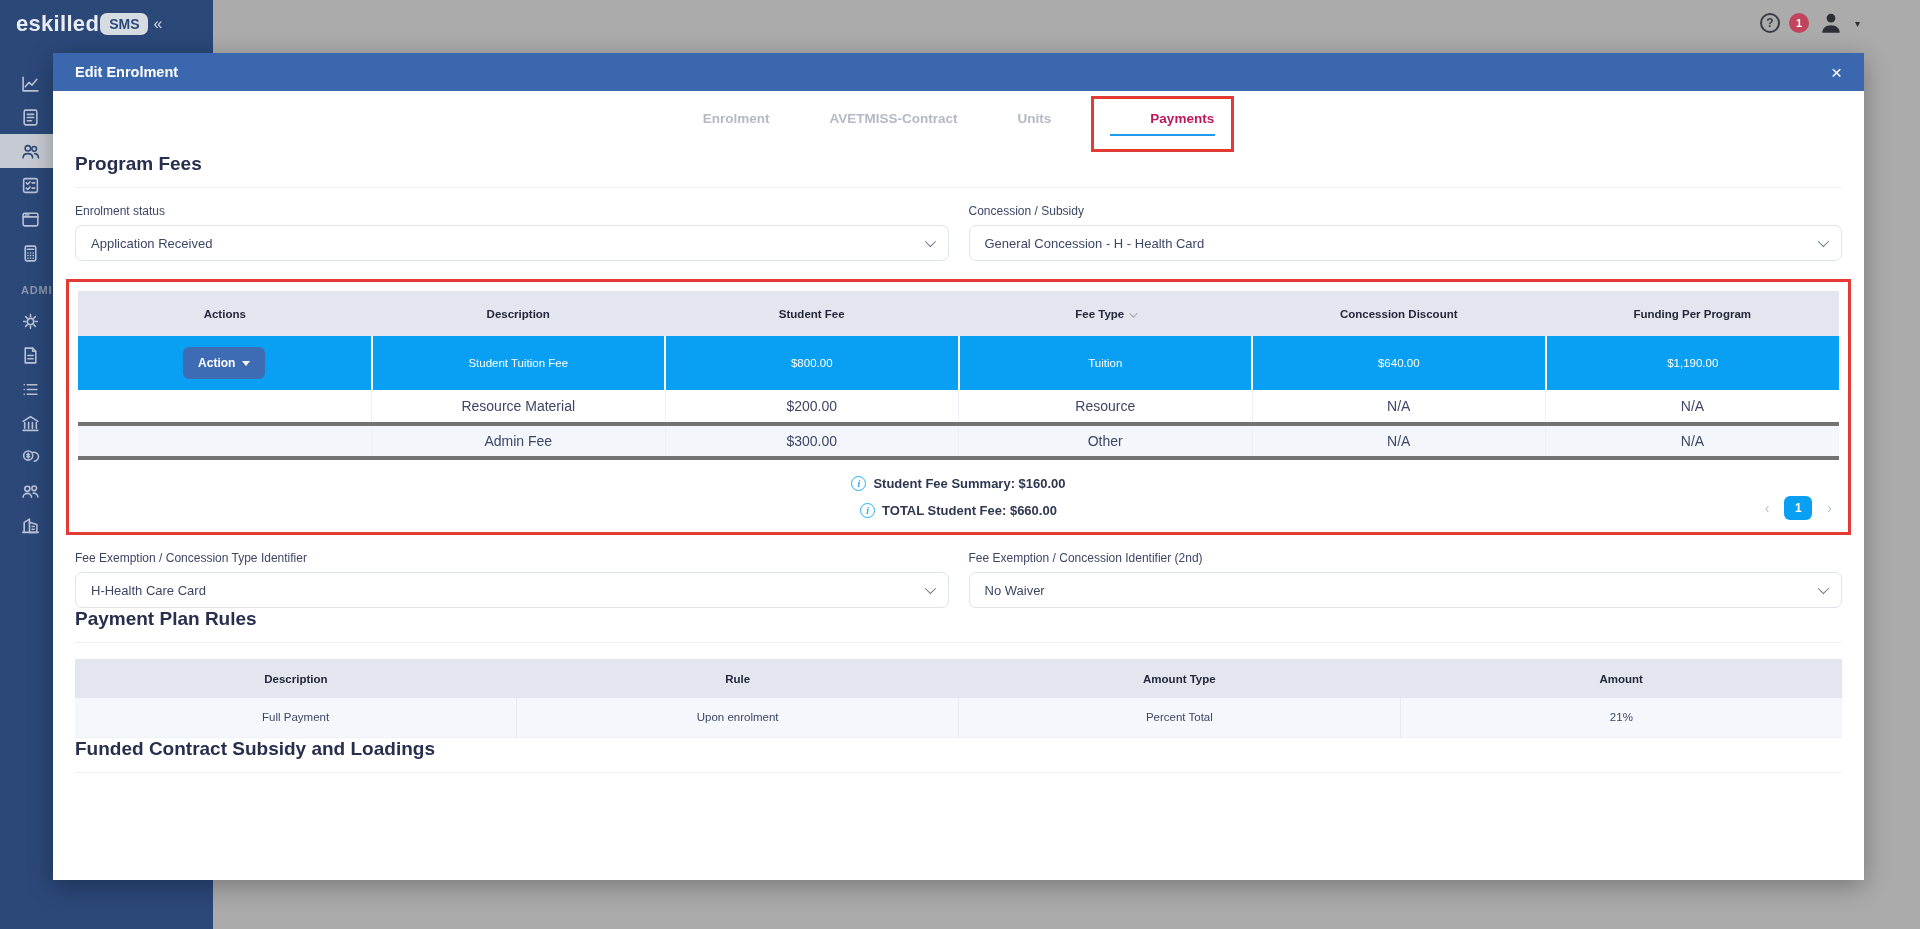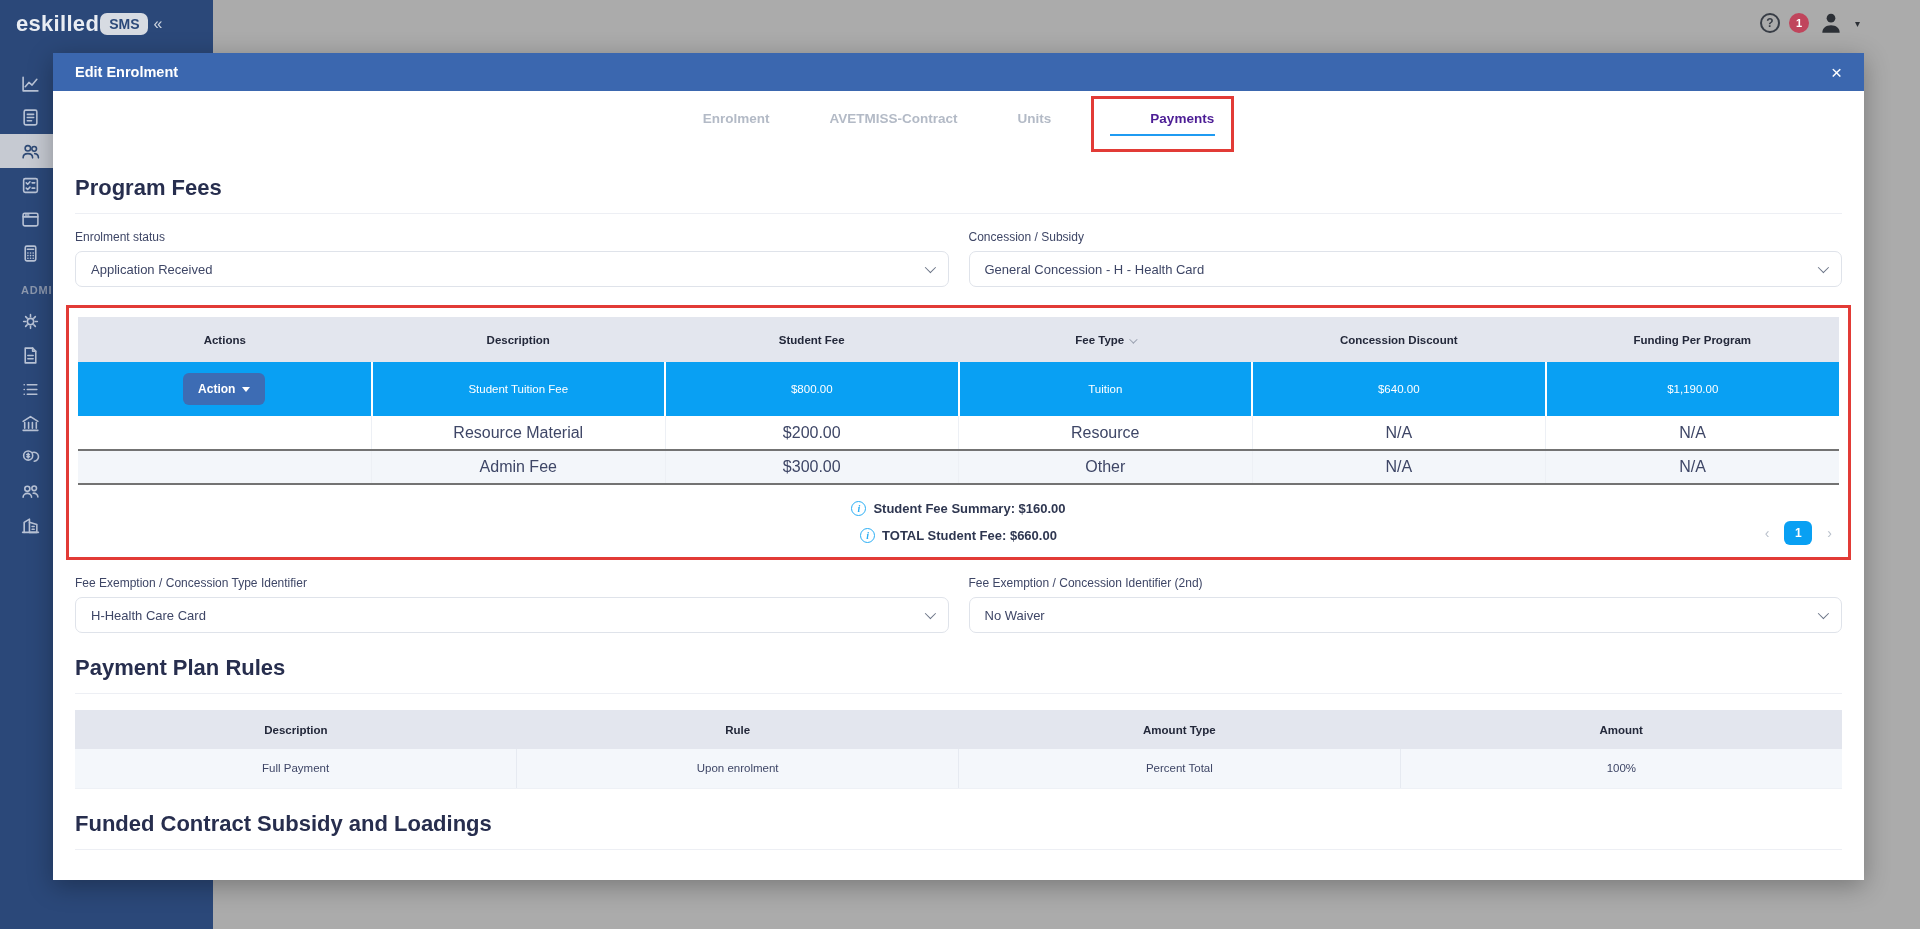--- a/index.html
+++ b/index.html
@@ -47,33 +47,33 @@
     height:38px; background:#3b67af; color:#fff; display:flex; align-items:center;
     justify-content:space-between; padding:0 22px; font-weight:bold; font-size:14.5px;gap:48px;
   }
   .close-x { font-size:19px; font-weight:normal; cursor:pointer; line-height:1; }
   .modal-body { padding:0 22px; position:relative; }
 
   
   .tabs { display:flex; justify-content:center; align-items:flex-start; gap:60px; margin-top:20px; height:42px; }
   .tab { color:#b3bac6; font-size:13.5px; font-weight:bold; cursor:pointer; }
   .tab-wrap { position:relative; }
-  .tab.active { color:#4c1d95; position:relative;padding-left:39px; }
+  .tab.active { color:#be185d; position:relative;padding-left:39px; }
   .tab.active::after { content:""; position:absolute; left:-1px; right:-1px; bottom:-10px; height:2.5px; background:#1f9bf2; }
   .tab-annotation { position:absolute; left:-20px; right:-20px; top:-15px; bottom:-26px; border:3px solid #e23b36; pointer-events:none; }
 
   
   .btn-row { position:relative; height:34px; margin-top:14px; }
   .btn { display:inline-flex; align-items:center; justify-content:center; background:#3d6cb4; color:#fff;
          font-weight:bold; font-size:13px; border:none; border-radius:7px; padding:0 17px; height:34px; cursor:pointer;
          font-family:"Liberation Sans",sans-serif; }
   .btn-submit { position:absolute; right:-6px; top:0; }
 
   
-  .section-heading { margin-top:22px; font-size:22px; font-weight:600; color:#272e4e;
+  .section-heading { font-size:19px; font-weight:600; color:#272e4e;
                      padding-bottom:12px; border-bottom:1px solid #edeff4; }
 
   
   .form-grid { display:grid; grid-template-columns:1fr 1fr; column-gap:20px; }
   .field-label { font-size:12px; color:#3e4666; margin:16px 0 7px; }
   .select {
     height:36px; border:1px solid #dfe3ea; border-radius:7px; background:#fff;
     display:flex; align-items:center; justify-content:space-between; padding:0 15px;
     font-size:13px; color:#3e4666; cursor:pointer;
   }
@@ -84,22 +84,22 @@
   .annotation-wrap { position:relative; margin:18px -9px 0; border:3px solid #e23b36; padding:9px 9px 6px; }
   table { width:100%; border-collapse:collapse; table-layout:fixed; }
   .fees-table th { background:#e3e6ee; color:#23283a; font-size:11.5px; font-weight:bold; height:45px; text-align:center; }
   .sort-caret { display:inline-block; width:6px; height:6px; border-right:1.4px solid #9aa1b0; border-bottom:1.4px solid #9aa1b0;
           transform:rotate(45deg) translateY(-2px); margin-left:5px; }
   .row-hl td { background:#09a0f3; color:#fff; height:54px; text-align:center; font-size:11.5px; border-right:2px solid #fff; }
   .row-hl td:last-child { border-right:none; }
   .action-btn { display:inline-flex; align-items:center; gap:7px; background:#3d6cb4; color:#fff;
           font-size:12px; font-weight:bold; padding:9px 15px; border-radius:6px; cursor:pointer; }
   .action-caret { width:0; height:0; border-left:4px solid transparent; border-right:4px solid transparent; border-top:5px solid #fff; }
-  .row-plain td, .row-stripe td { height:34px; text-align:center; font-size:16px; color:#3e4666;
-          border-right:1px solid #edf0f5; border-bottom:2px solid #737373; }
+  .row-plain td, .row-stripe td { height:34px; text-align:center; font-size:14px; color:#3e4666;
+          border-right:1px solid #edf0f5; border-bottom:4px solid #737373; }
   .row-plain td:last-child, .row-stripe td:last-child { border-right:none; }
   .row-plain td { background:#fff; }
   .row-stripe td { background:#f3f6fa; }
 
   .summary-block { text-align:center; padding:13px 0 8px; }
   .summary-line { display:inline-flex; align-items:center; gap:7px; font-size:13px; font-weight:bold; color:#2e3650; }
   .summary-row { margin-bottom:9px; }
   .info-icon { width:15px; height:15px; border:1.5px solid #2aaef5; border-radius:50%; color:#2aaef5;
           font-size:10px; font-style:italic; font-family:"Liberation Serif",serif; display:inline-flex;
           align-items:center; justify-content:center; flex:none; }
@@ -396,21 +396,21 @@
           <th>Rule</th>
           <th>Amount Type</th>
           <th>Amount</th>
         </tr>
       </thead>
       <tbody>
         <tr>
           <td>Full Payment</td>
           <td>Upon enrolment</td>
           <td>Percent Total</td>
-          <td>100%</td>
+          <td>21%</td>
         </tr>
       </tbody>
     </table>
 
     <div class="section-heading">Funded Contract Subsidy and Loadings</div>
 
   </div>
 </div>
 
 </body></html>

